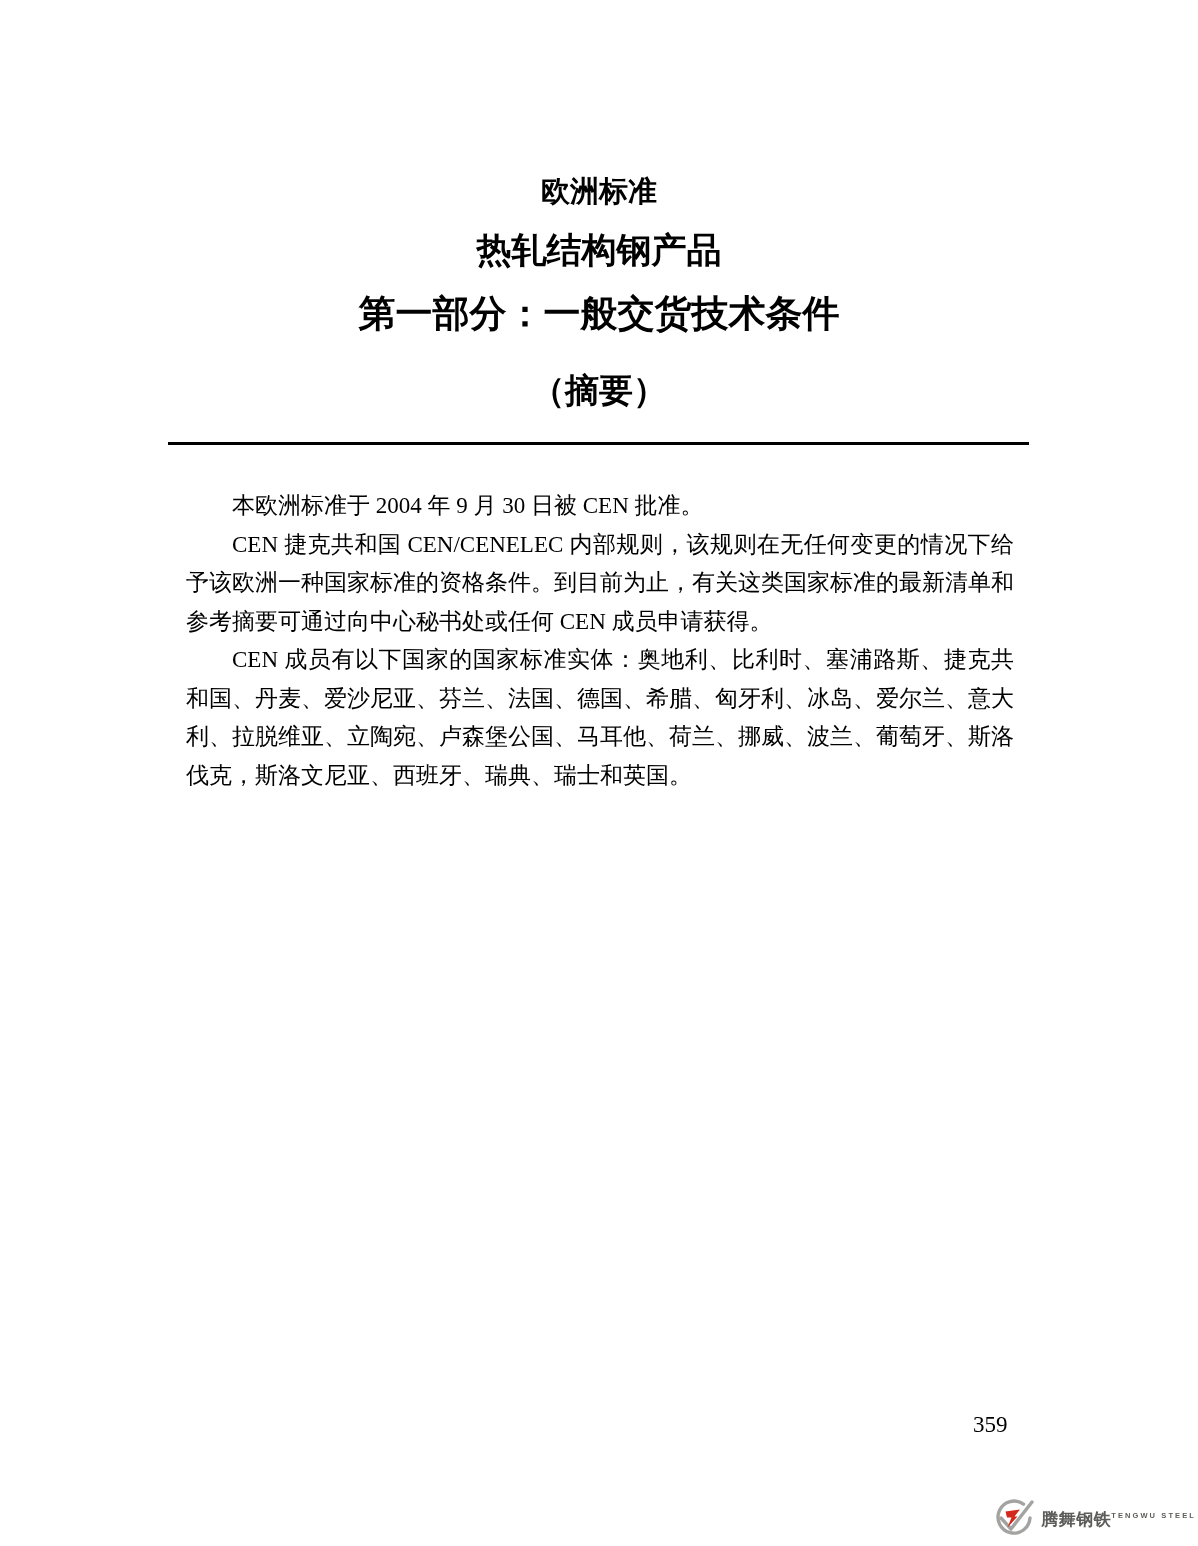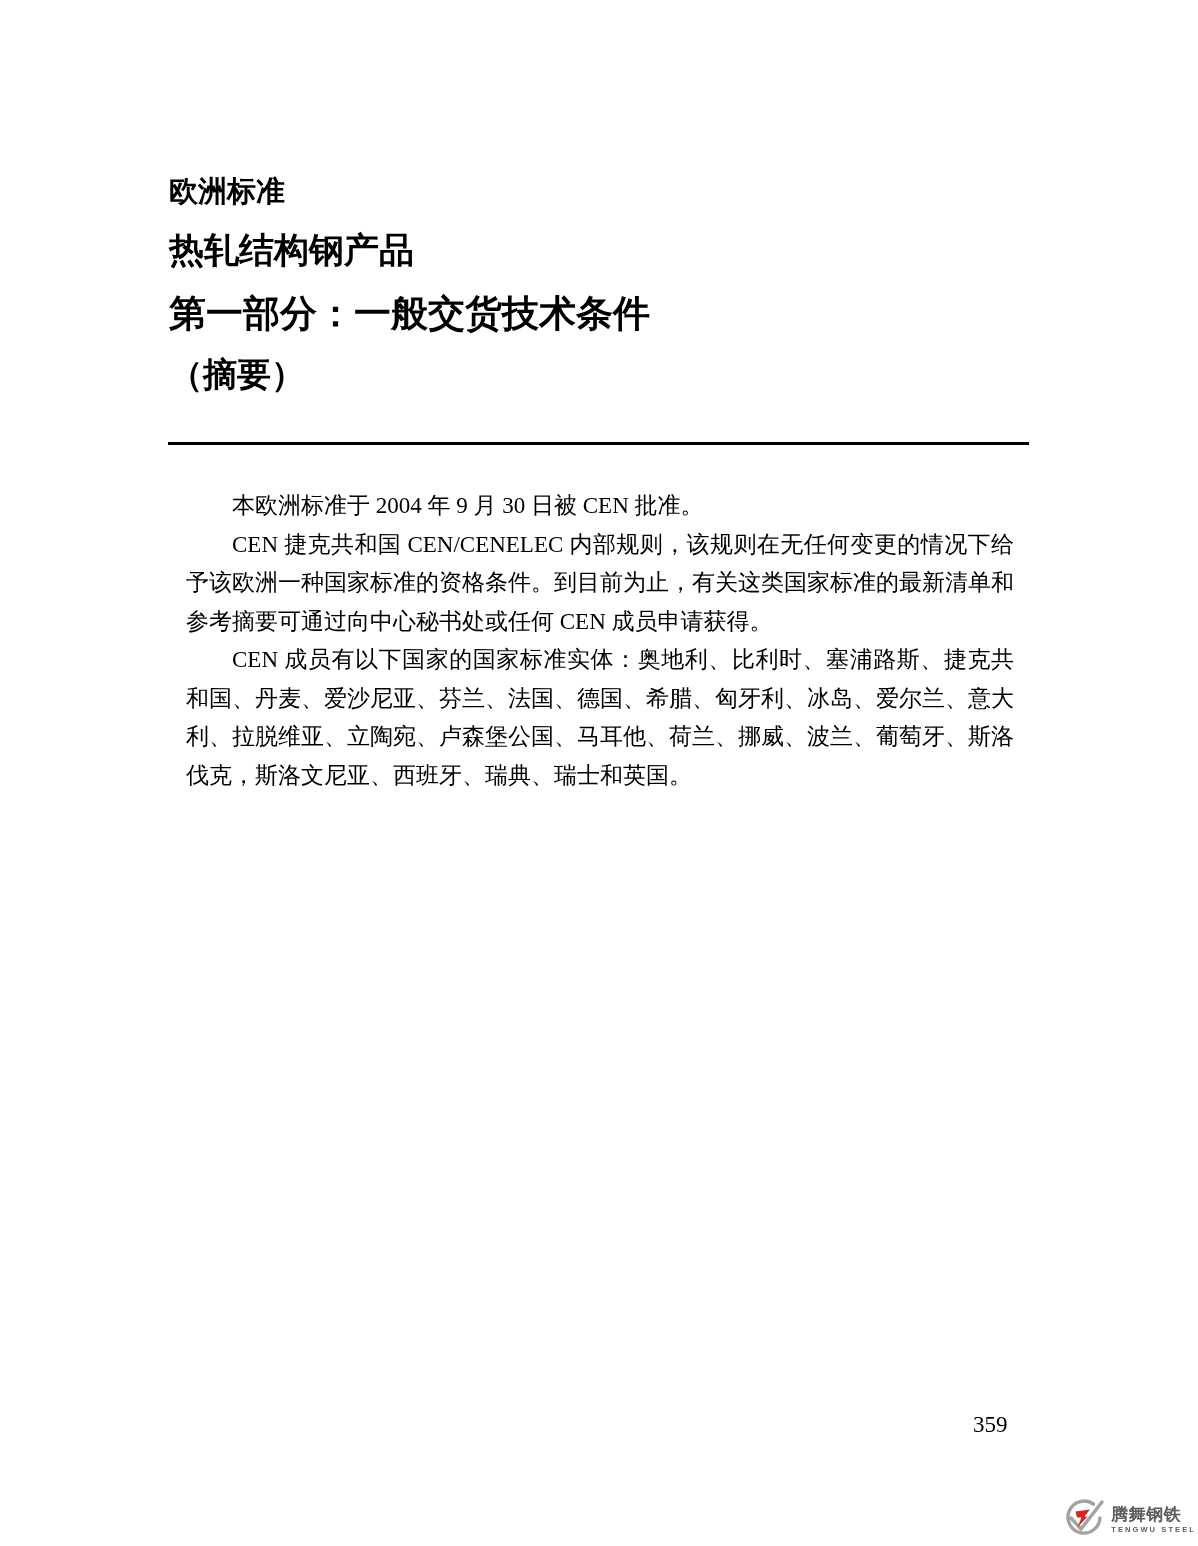--- a/index.html
+++ b/index.html
@@ -11,29 +11,30 @@
     overflow: hidden;
     font-family: "Liberation Serif", "DejaVu Serif", serif;
     color: #000;
   }
   .page { position: absolute; inset: 0; }
 
   .heading {
     position: absolute;
     left: 169px;
     width: 860px;
+    text-align: center;
     font-family: "Liberation Sans", "DejaVu Sans", sans-serif;
     font-weight: 700;
     color: #000;
     white-space: nowrap;
   }
   .h1 { top: 172px; font-size: 29px; }
   .h2 { top: 227px; font-size: 35px; }
   .h3 { top: 289px; font-size: 37px; }
-  .h4 { top: 352px; font-size: 34px; }
+  .h4 { top: 368px; font-size: 34px; }
 
   .std-code {
     position: absolute;
     top: 403px;
     left: 185px;
     width: 778px;
     text-align: right;
     font-size: 24px;
     font-family: "Liberation Serif", "DejaVu Serif", serif;
   }
@@ -68,21 +69,21 @@
   }
 
   .watermark {
     position: absolute;
     right: 2px;
     bottom: 2px;
     display: flex;
     align-items: center;
     gap: 5px;
   }
-  .wm-text { display: flex; flex-direction: column; }
+  .wm-text { display: flex; flex-direction: row; }
   .wm-cn {
     font-family: "Liberation Sans", "DejaVu Sans", sans-serif;
     font-weight: 700;
     font-size: 17px;
     line-height: 1.1;
     color: #5c5c5a;
     letter-spacing: 0.5px;
     white-space: nowrap;
   }
   .wm-en {

